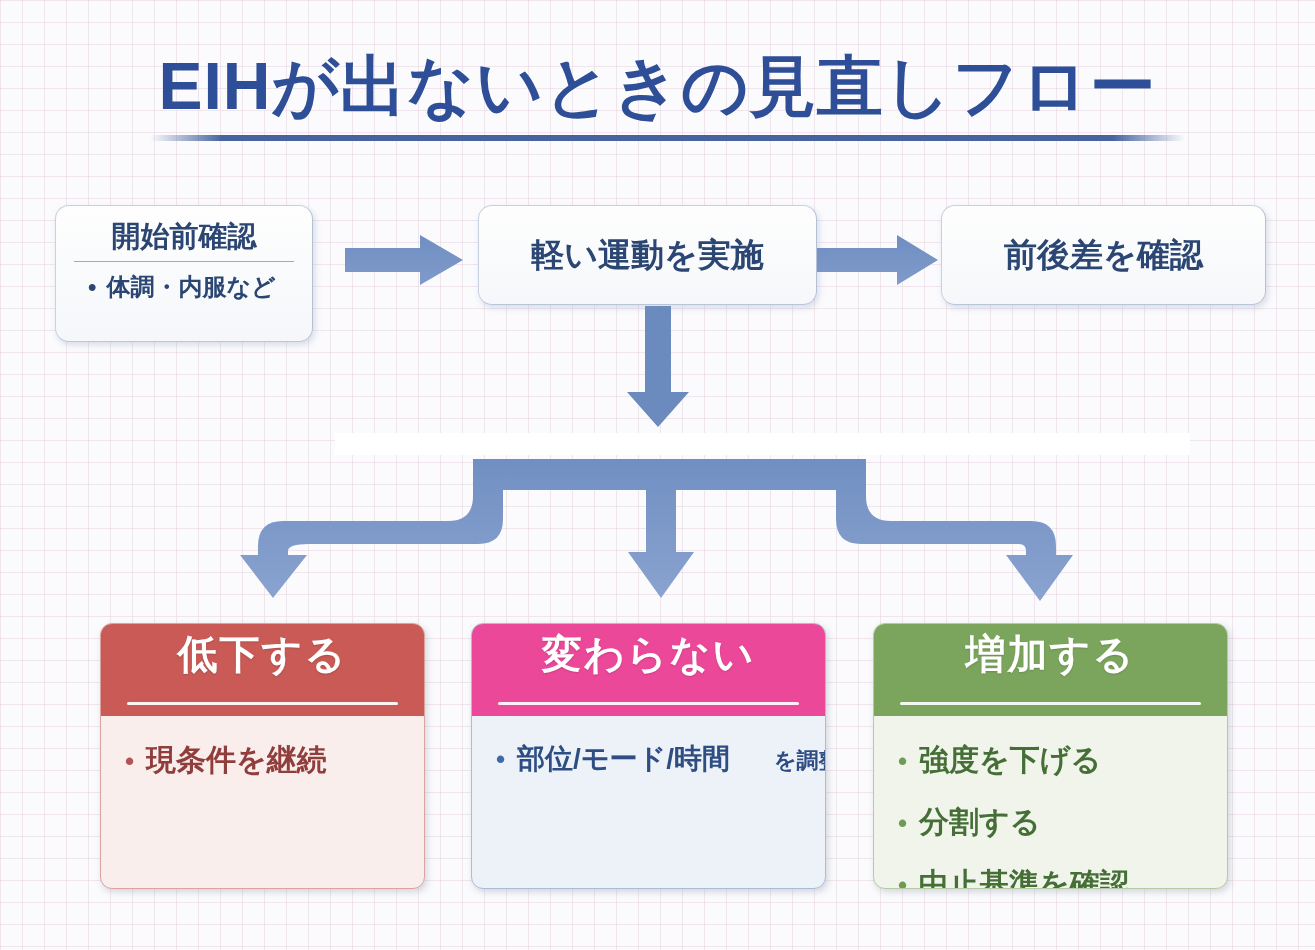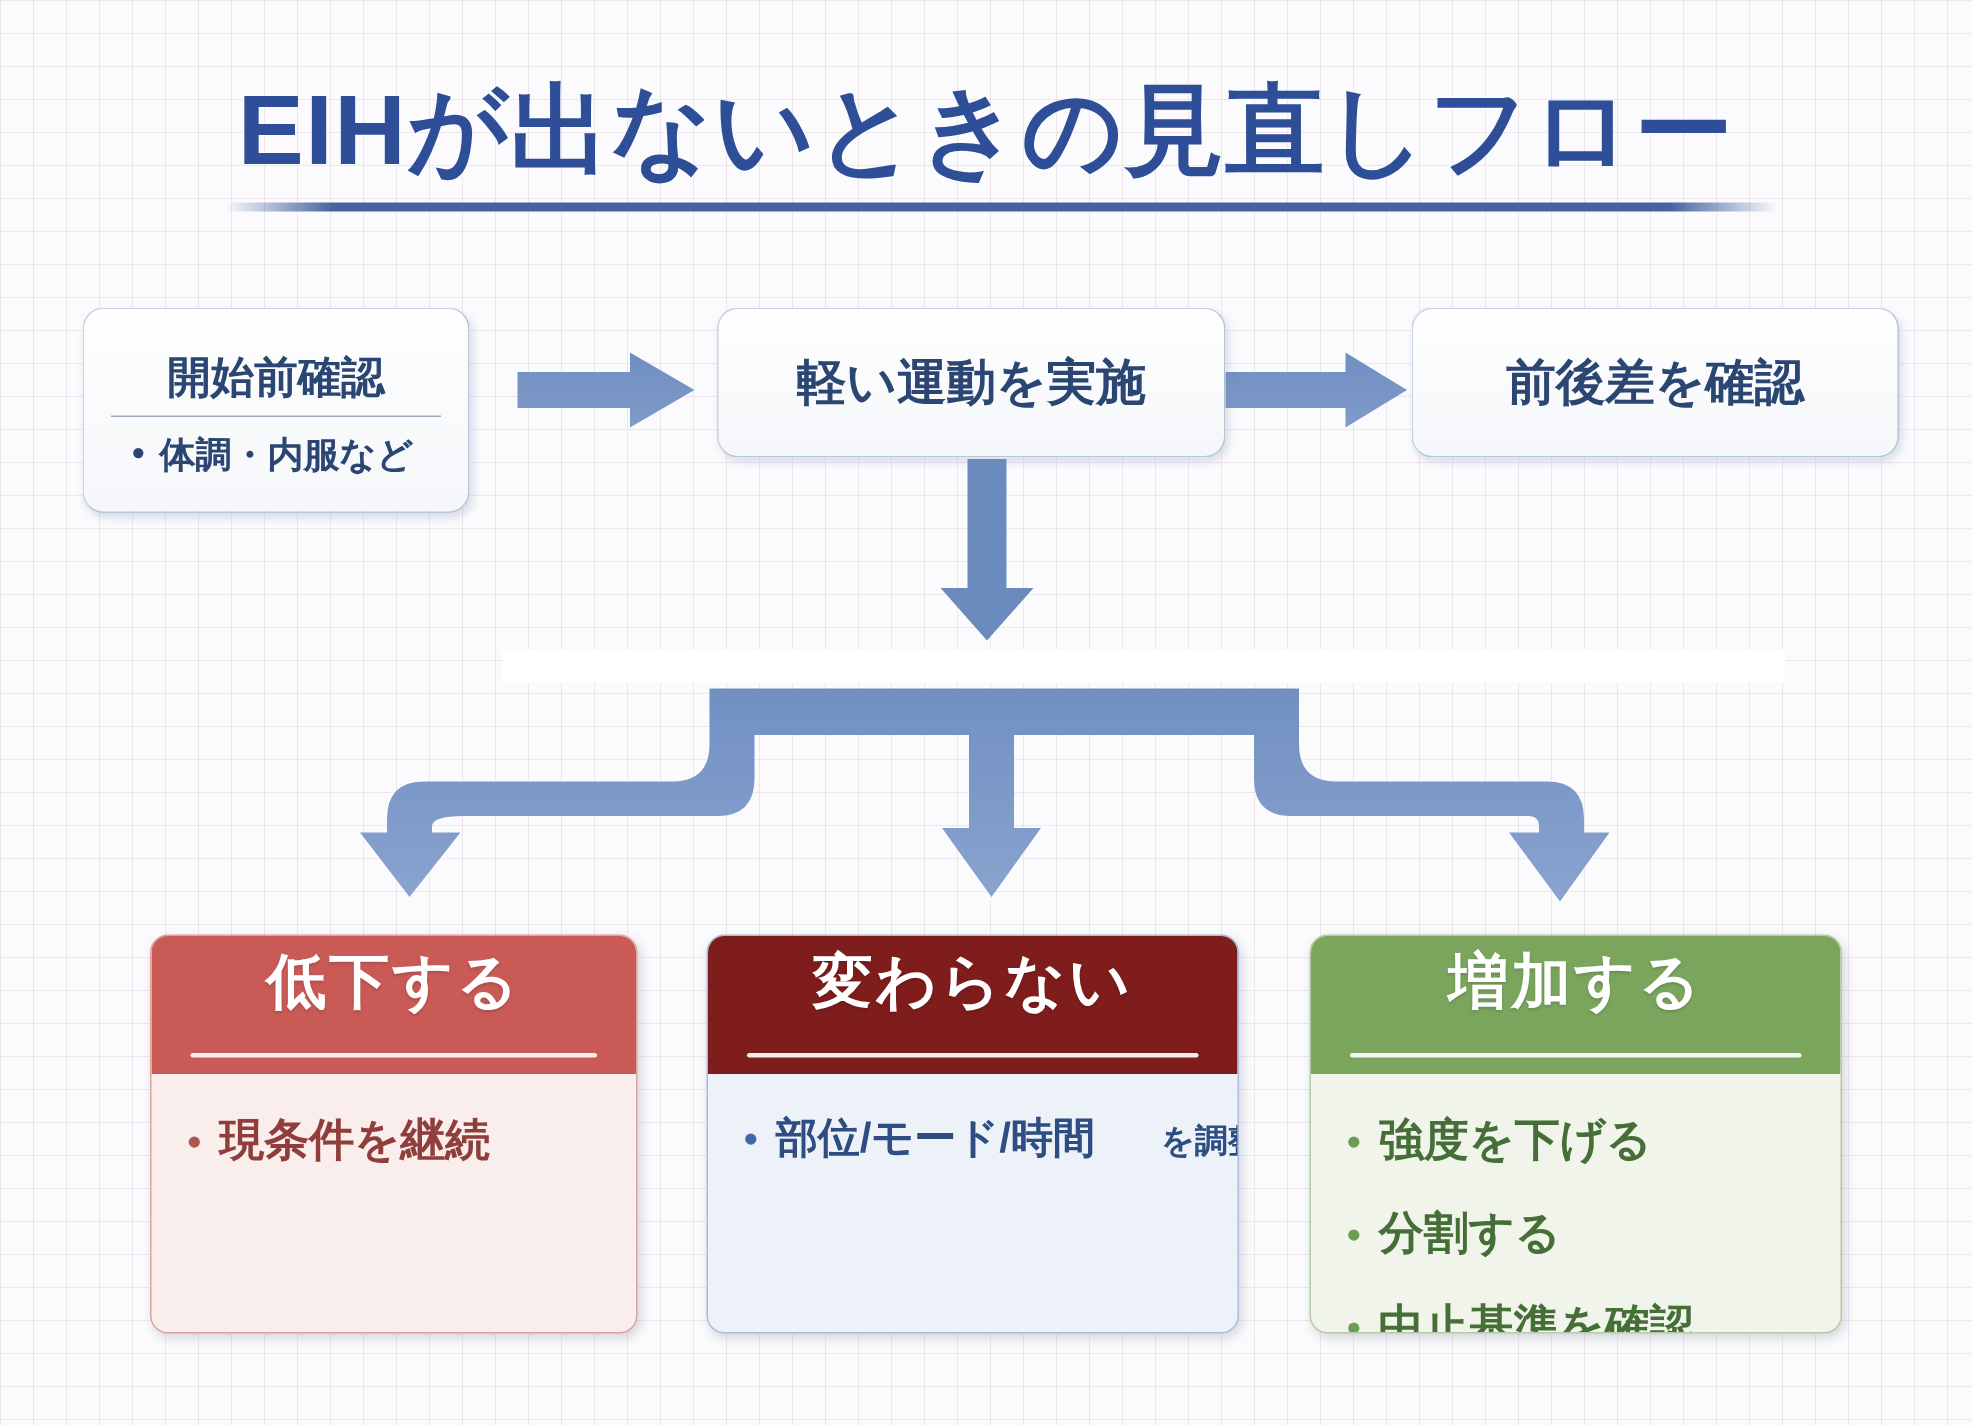--- a/index.html
+++ b/index.html
@@ -36,21 +36,21 @@
   .step-card{
     position:absolute;
     background:linear-gradient(180deg,#fefefe 0%,#f5f7fa 100%);
     border:1.5px solid #c7d2e0;
     border-right-color:#b3c1d4;
     border-bottom-color:#b9c6d8;
     border-radius:14px;
     box-shadow:2px 3px 6px rgba(125,145,180,.28);
     color:#2b4672;
   }
-  .step1{left:55px;top:205px;width:258px;height:137px;padding-top:28px;}
+  .step1{left:55px;top:205px;width:258px;height:137px;padding-top:12px;}
   .step2{left:478px;top:205px;width:339px;height:100px;}
   .step3{left:941px;top:205px;width:325px;height:100px;}
   .step-heading{
     text-align:center;font-size:29px;font-weight:800;line-height:1.25;
   }
   .step-divider{
     margin:7px 18px 9px 18px;height:0;
     border-top:1.5px solid #9fabba;
   }
   .step-bullet{
@@ -72,21 +72,21 @@
   }
   .outcome-decrease{left:100px;width:325px;border:1.5px solid #d9a3a0;background:#faeeed;}
   .outcome-unchanged{left:471px;width:355px;border:1.5px solid #a9bcd8;background:#edf2f8;}
   .outcome-increase{left:873px;width:355px;border:1.5px solid #b5cba3;background:#f0f4ea;}
   .outcome-header{
     position:relative;height:92px;
     display:flex;align-items:flex-start;justify-content:center;
     padding-top:3px;
   }
   .outcome-decrease .outcome-header{background:#c95a56;}
-  .outcome-unchanged .outcome-header{background:#7f1d1d;}
+  .outcome-unchanged .outcome-header{background:#ec4899;}
   .outcome-increase .outcome-header{background:#7ba55d;}
   .outcome-heading{
     color:#ffffff;font-size:40px;font-weight:800;letter-spacing:2px;
     text-shadow:0 1px 2px rgba(0,0,0,.15);
     white-space:nowrap;
   }
   .outcome-header-underline{
     position:absolute;left:26px;right:26px;bottom:11px;height:3px;
     background:rgba(255,255,255,.92);border-radius:2px;
   }

